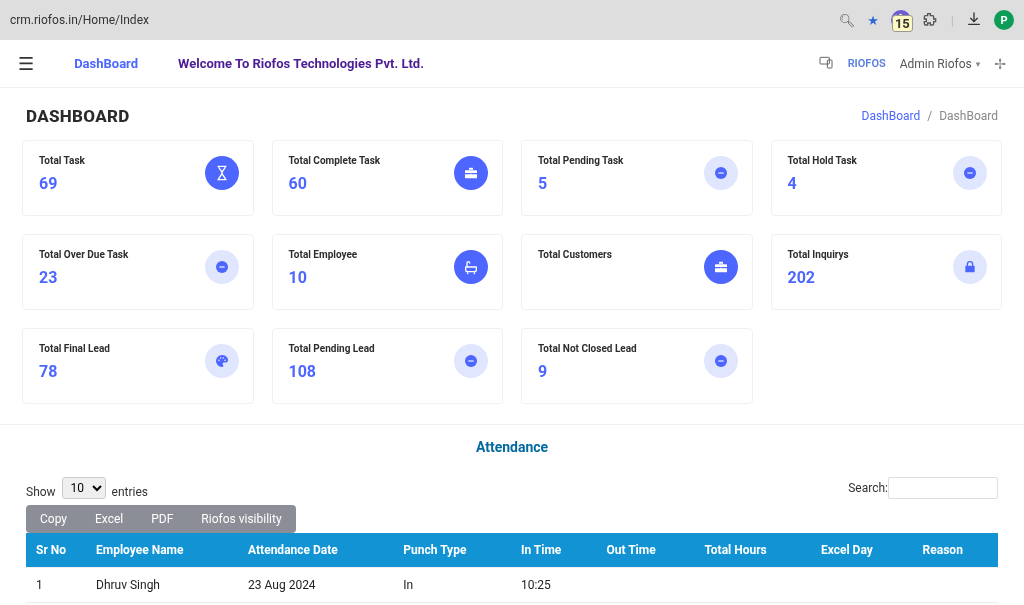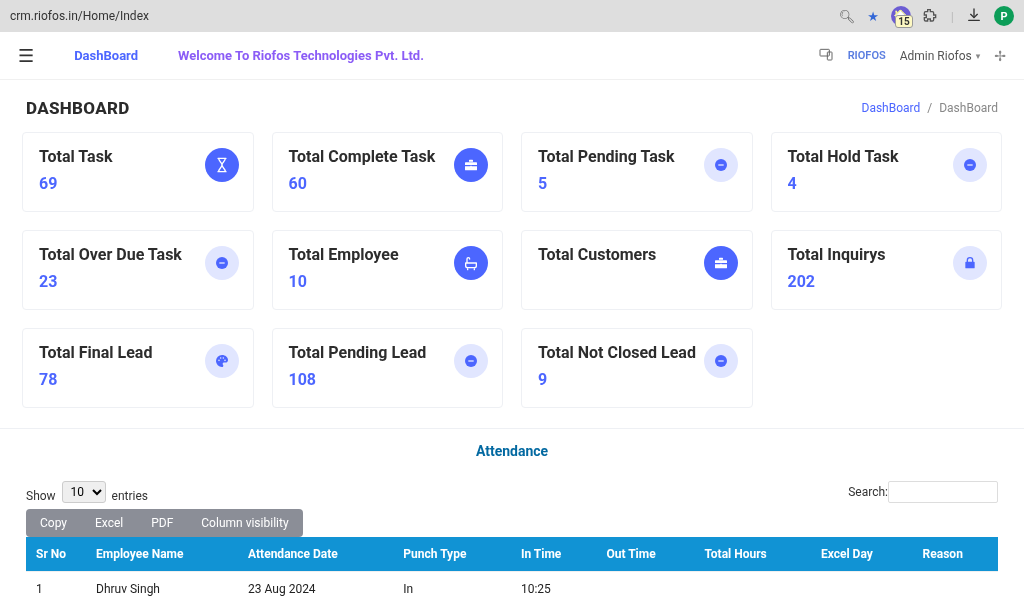--- a/index.html
+++ b/index.html
@@ -1,49 +1,49 @@
 <!DOCTYPE html>
 <html><head>
   <meta charset="utf-8">
   <style>
     * { margin: 0; padding: 0; box-sizing: border-box; font-family: -apple-system, BlinkMacSystemFont, "Segoe UI", Roboto, sans-serif; }
     body { background: #fff; width: 1024px; height: 605px; overflow: hidden; font-size: 13px; }
 
     
-    .browser-bar { background: #dedede; height: 32px; display: flex; align-items: center; padding: 16px 10px; gap: 9px; }
+    .browser-bar { background: #dedede; height: 40px; display: flex; align-items: center; padding: 16px 10px; gap: 9px; }
     .url { color: #333; font-size: 12px; }
     .chrome-icons { margin-left: auto; display: flex; align-items: center; gap: 12px; color: #555; }
     .chrome-icons span { cursor: pointer; }
     .ext-badge { width: 20px; height: 20px; background: #6c5dd3; border-radius: 50%; display: inline-flex; align-items: center; justify-content: center; color: #fff; font-size: 9px; font-weight: bold; position: relative; }
     .ext-badge::before { content: '🏠'; font-size: 12px; filter: brightness(3); }
     .prof-badge { width: 20px; height: 20px; background: #0c9d58; border-radius: 50%; display: inline-flex; align-items: center; justify-content: center; color: #fff; font-size: 11px; font-weight: bold; }
 
     
     .appbar { height: 48px; display: flex; align-items: center; padding: 0 18px; gap: 40px; border-bottom: 1px solid #f0f0f0; }
     .hamburger { cursor: pointer; font-size: 18px; color: #333; }
     .nav-active { color: #4c66ff; font-weight: 700; font-size: 13px; }
-    .welcome { color: #8b5cf6; font-weight: 700; font-size: 13px; }
+    .welcome { color: #4c1d95; font-weight: 700; font-size: 13px; }
     .appbar-right { margin-left: auto; display: flex; align-items: center; gap: 14px; color: #555; font-size: 12px; }
     .logo-txt { color: #5a7de0; font-weight: 600; font-size: 11px; }
     .user-drop { display: inline-flex; align-items: center; gap: 4px; cursor: pointer; }
     .chev-down { font-size: 9px; color: #888; }
     .apps-dots { font-size: 14px; color: #888; }
     .copy-ic svg { width: 16px; height: 16px; stroke: #666; fill: none; stroke-width: 1.5; }
 
     
     .page-head { display: flex; align-items: center; padding: 18px 26px 8px; }
     .page-title { font-size: 17px; font-weight: 800; color: #2b2b2b; letter-spacing: 0.3px; }
     .breadcrumb { margin-left: auto; font-size: 12px; color: #888; }
     .breadcrumb a { color: #4c66ff; text-decoration: none; }
     .breadcrumb .sep { margin: 0 4px; }
 
     
     .stats { padding: 6px 22px; display: grid; grid-template-columns: repeat(4, 1fr); gap: 18px; }
     .card { position: relative; border: 1px solid #eef0f4; border-radius: 4px; padding: 14px 16px 18px; min-height: 76px; }
-    .card-title { font-size: 16px; font-weight: 700; color: #2d2d2d; margin-bottom: 8px; }
+    .card-title { font-size: 10px; font-weight: 700; color: #2d2d2d; margin-bottom: 8px; }
     .card-value { font-size: 16px; font-weight: 700; color: #4c66ff; }
     .card-icon { position: absolute; top: 15px; right: 14px; width: 34px; height: 34px; border-radius: 50%; display: flex; align-items: center; justify-content: center; color: #fff; }
     .ic-solid { background: #4c66ff; }
     .ic-soft { background: #e1e6ff; color: #4c66ff; }
     .card-icon svg { width: 16px; height: 16px; fill: currentColor; stroke: none; }
     .card-icon.stroked svg { fill: none; stroke: currentColor; stroke-width: 2; stroke-linecap: round; stroke-linejoin: round; }
 
     
     .attendance-wrap { border-top: 1px solid #eef0f4; margin-top: 14px; padding: 14px 26px 0; }
     .att-title { text-align: center; font-weight: 700; font-size: 14px; color: #0369a1; }
@@ -66,21 +66,21 @@
   </style>
 </head>
 <body>
 
 <div class="browser-bar">
   <span class="url">crm.riofos.in/Home/Index</span>
   <div class="chrome-icons">
     <span>🔍︎</span>
     <span style="color:#3367d6;">★</span>
     <span class="ext-badge">
-        <span style="position:absolute;bottom:-2px;right:-2px;background:#fef9c3;border:1px solid #999;border-radius:3px;color:#333;font-size:10px;padding:0 2px;margin-left:40px;">15</span>
+        <span style="position:absolute;bottom:-2px;right:-2px;background:#fef9c3;border:1px solid #999;border-radius:3px;color:#333;font-size:13px;padding:0 2px;margin-left:40px;">15</span>
       </span>
     <span>
       <svg width="16" height="16" viewBox="0 0 24 24" fill="none" stroke="#555" stroke-width="2">
           <path d="M4 7h3V4h4v3h3a2 2 0 0 1 2 2v3h3v4h-3v3a2 2 0 0 1-2 2h-3v-3h-4v3H4a2 2 0 0 1-2-2v-3h3v-4H2V9a2 2 0 0 1 2-2z"></path>
         </svg>
     </span>
     <span style="color:#bbb;">|</span>
     <span>
       <svg width="16" height="16" viewBox="0 0 24 24" fill="none" stroke="#333" stroke-width="2" stroke-linecap="round">
           <path d="M12 3v12"></path>
@@ -256,21 +256,21 @@
     <div class="att-search">
       <span>Search:</span>
       <input type="text" style="">
     </div>
   </div>
 
   <div class="btn-row">
     <button class="tbtn">Copy</button>
     <button class="tbtn">Excel</button>
     <button class="tbtn">PDF</button>
-    <button class="tbtn">Column visibility</button>
+    <button class="tbtn">Riofos visibility</button>
   </div>
 
   <table class="att">
     <thead>
       <tr>
         <th><span class="th-sort">Sr No</span></th>
         <th><span class="th-sort">Employee Name</span></th>
         <th><span class="th-sort">Attendance Date</span></th>
         <th><span class="th-sort">Punch Type</span></th>
         <th><span class="th-sort">In Time</span></th>

